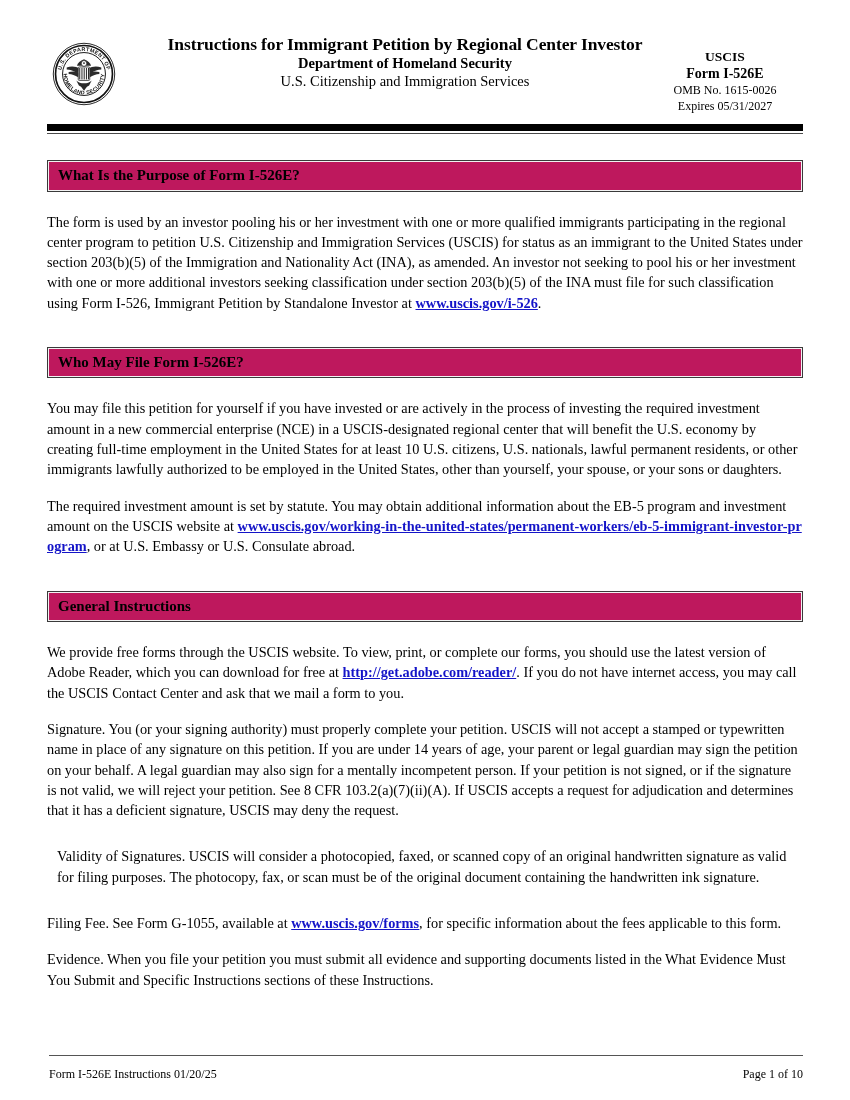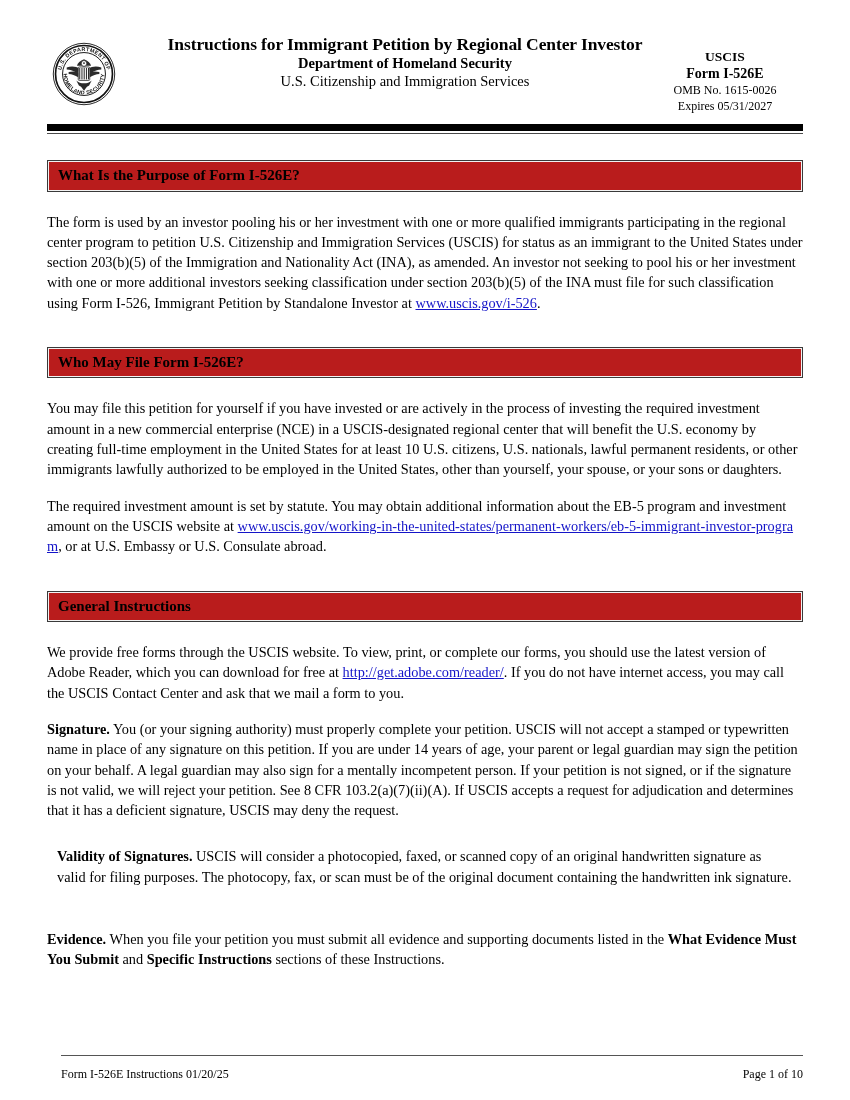--- a/index.html
+++ b/index.html
@@ -89,51 +89,51 @@
     background: #000000;
   }
   .thin-rule {
     margin-top: 2px;
     height: 1px;
     background: #4a4a4a;
   }
 
   
   .section-bar {
-    background: #b91c1c;
+    background: #be185d;
     border: 1px solid #3a3a3a;
     box-shadow: inset 0 0 0 1px #f2f2f2;
     padding: 6px 10px 7px 10px;
     font-size: 15px;
     font-weight: bold;
     line-height: 1.1;
   }
 
   
   .body-p {
     font-size: 14.3px;
     line-height: 1.42;
     text-align: left;
   }
-  b, .bold { font-weight: bold; }
+  b, .bold { font-weight: normal; }
   .lnk {
     color: #1414c8;
-    font-weight: normal;
+    font-weight: bold;
     text-decoration: underline;
     word-break: break-all;
     margin-top: 32px;
   }
 
   .sp-22 { height: 22px; }
   .sp-16 { height: 16px; }
 
   
   .footer {
     position: absolute;
-    left: 61px;
+    left: 49px;
     right: 47px;
     bottom: 18px;
   }
   .footer-rule {
     height: 1px;
     background: #555555;
     margin-bottom: 11px;
   }
   .footer-row {
     display: flex;
@@ -214,20 +214,21 @@
       <p class="body-p" style="margin: 0px;"><span>The required investment amount is set by statute.  You may obtain additional information about the EB-5 program and investment amount on the USCIS website at </span><a class="lnk" href="#">www.uscis.gov/working-in-the-united-states/permanent-workers/eb-5-immigrant-investor-program</a><span>, or at U.S. Embassy or U.S. Consulate abroad.</span></p>
       <div class="sp-22" style="height: 34px;"></div>
       <div class="section-bar">General Instructions</div>
       <div class="sp-16" style="height: 20px;"></div>
       <p class="body-p" style="margin: 0px;"><span>We provide free forms through the USCIS website.  To view, print, or complete our forms, you should use the latest version of Adobe Reader, which you can download for free at </span><a class="lnk" href="#">http://get.adobe.com/reader/</a><span>.  If you do not have internet access, you may call the USCIS Contact Center and ask that we mail a form to you.</span></p>
       <div class="sp-16" style="height: 16px;"></div>
       <p class="body-p" style="margin: 0px;"><b>Signature.</b><span>  You (or your signing authority) must properly complete your petition.  USCIS will not accept a stamped or typewritten name in place of any signature on this petition.  If you are under 14 years of age, your parent or legal guardian may sign the petition on your behalf.  A legal guardian may also sign for a mentally incompetent person.  If your petition is not signed, or if the signature is not valid, we will reject your petition.  See 8 CFR 103.2(a)(7)(ii)(A).  If USCIS accepts a request for adjudication and determines that it has a deficient signature, USCIS may deny the request.</span></p>
       <div class="sp-16" style="height: 16px;"></div>
       <p class="body-p" style="margin: 10px;"><b>Validity of Signatures.</b><span>  USCIS will consider a photocopied, faxed, or scanned copy of an original handwritten signature as valid for filing purposes.  The photocopy, fax, or scan must be of the original document containing the handwritten ink signature.</span></p>
       <div class="sp-16" style="height: 16px;"></div>
+      <p class="body-p" style="margin: 0px;"><b>Filing Fee.</b><span>  See Form G-1055, available at </span><a class="lnk" href="#">www.uscis.gov/forms</a><span>, for specific information about the fees applicable to this form.</span></p>
       <div class="sp-16" style="height: 16px;"></div>
       <p class="body-p" style="margin: 0px;"><b>Evidence.</b><span>  When you file your petition you must submit all evidence and supporting documents listed in the </span><b>What Evidence Must You Submit</b><span> and </span><b>Specific Instructions</b><span> sections of these Instructions.</span></p>
     </div>
 
   <div class="footer">
     <div class="footer-rule"></div>
     <div class="footer-row">
       <div>Form I-526E Instructions   01/20/25</div>
       <div>Page 1 of 10</div>
     </div>

